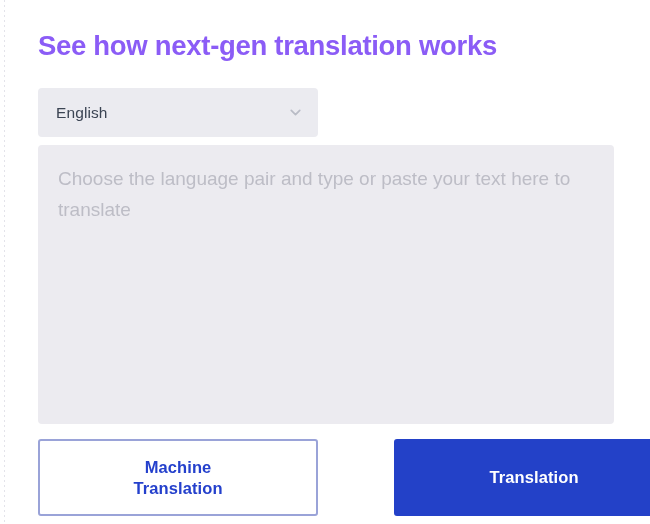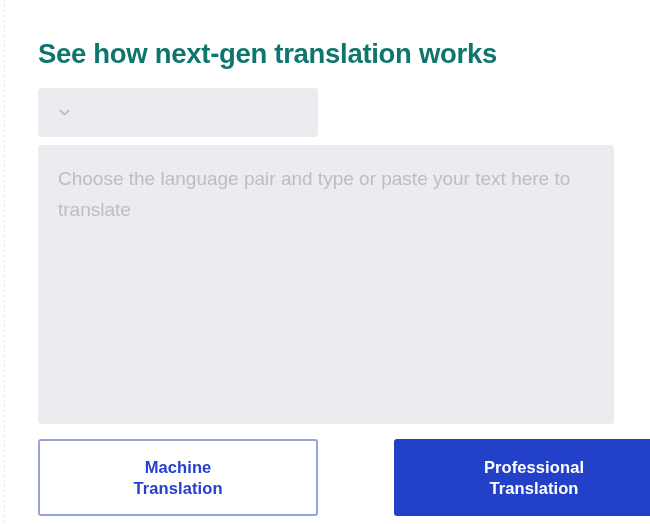--- a/index.html
+++ b/index.html
@@ -30,26 +30,26 @@
   .widget {
     position: absolute;
     left: 38px;
     top: 0;
     width: 576px;
     height: 524px;
   }
 
   .headline {
     margin: 0;
-    padding-top: 35px;
+    padding-top: 27px;
     font-size: 27.5px;
     line-height: 38px;
     font-weight: bold;
     letter-spacing: -0.3px;
-    color: #0f766e;
+    color: #8b5cf6;
     white-space: nowrap;
   }
 
   .lang-row {
     position: absolute;
     left: 0;
     top: 88px;
     width: 576px;
     height: 49px;
     display: flex;
@@ -158,20 +158,21 @@
 
 <div class="edge-guide"></div>
 
 <div class="widget">
 
   <h1 class="headline">See how next-gen translation works</h1>
 
   <div class="lang-row">
 
     <div class="lang-select">
+      <span class="lang-select-label">English</span>
       <svg class="chevron" viewBox="0 0 20 20" fill="none">
         <path d="M5 7.5 L10 12.5 L15 7.5" stroke="currentColor" stroke-width="2" stroke-linecap="round" stroke-linejoin="round"></path>
       </svg>
     </div>
 
 
   </div>
 
   <textarea class="text-area" placeholder="Choose the language pair and type or paste your text here to translate" style=""></textarea>
 
@@ -179,20 +180,19 @@
 
     <button class="action-btn btn-secondary">
       <span>
         <span class="btn-line">Machine</span>
         <span class="btn-line">Translation</span>
       </span>
     </button>
 
     <button class="action-btn btn-primary">
       <span>
-        <span class="btn-line">Professional</span>
         <span class="btn-line">Translation</span>
       </span>
     </button>
 
   </div>
 
 </div>
 
 </body></html>

